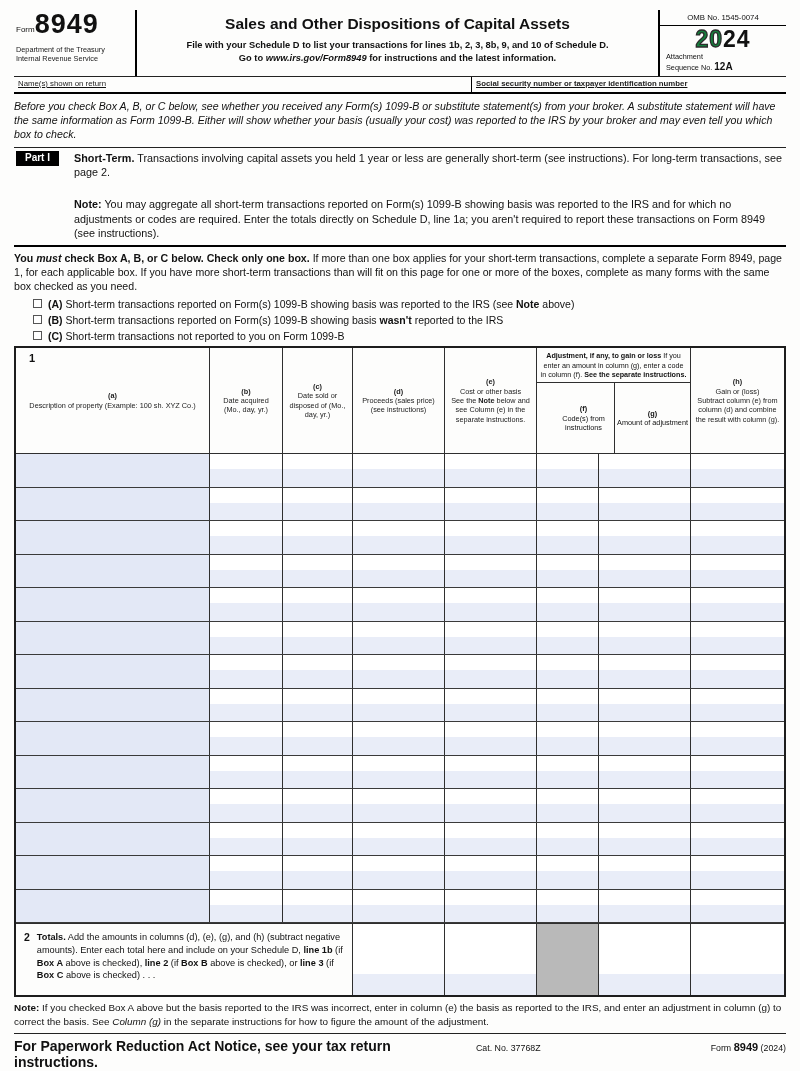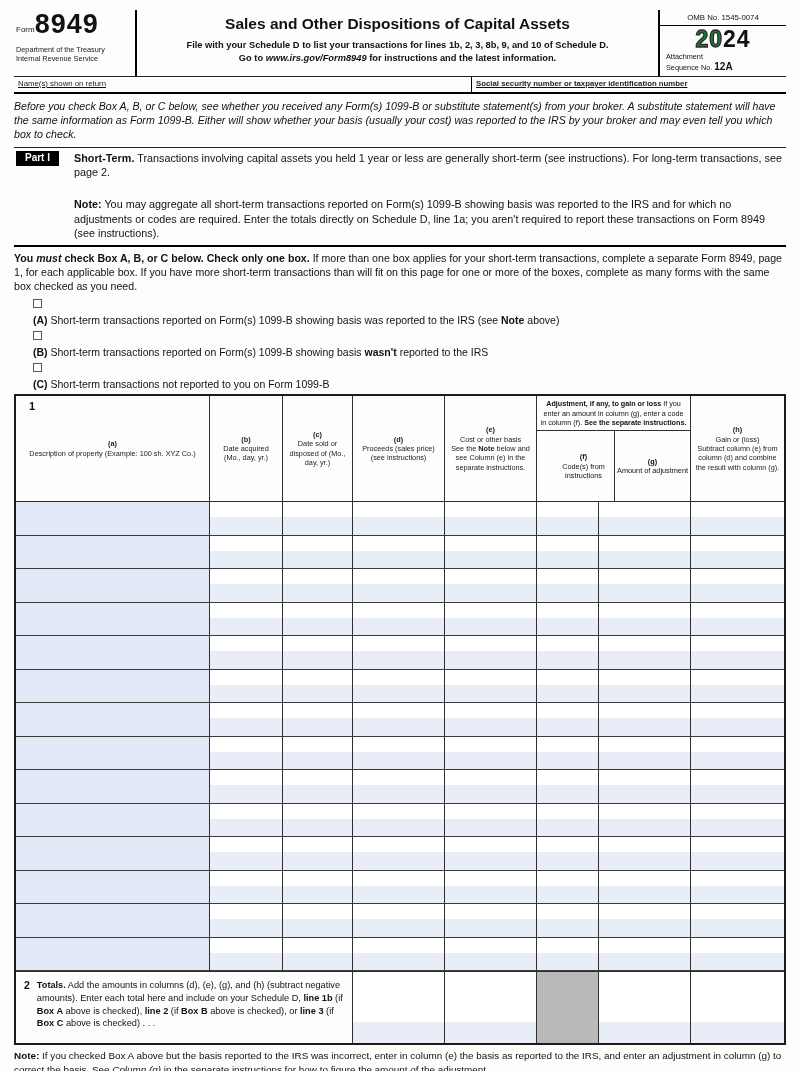--- a/index.html
+++ b/index.html
@@ -36,21 +36,21 @@
   
   .intro { font-style:italic; font-size:10.6px; line-height:1.36; margin:5px 0 5px 0; }
   .rule-thin { border-top:1.5px solid #222; }
   .rule-thick { border-top:2.5px solid #000; }
   .part1 { display:flex; gap:15px; padding:3px 0 4px 2px; }
   .part1-label { background:#000; color:#fff; font-weight:bold; font-size:10px;
                  padding:1px 9px 2px 9px; height:15px; white-space:nowrap; }
   .part1-body { flex:1; font-size:10.8px; line-height:1.35; padding-right:4px; }
   .part1-note { margin-top:17px; }
   .instructions { font-size:10.6px; line-height:1.36; margin:4px 0 4px 0; }
-  .cb-row { display:flex; align-items:flex-start; gap:6px; margin:2px 0 3px 19px; font-size:10.5px; line-height:1.25;flex-direction:column; }
+  .cb-row { display:flex; align-items:flex-start; gap:6px; margin:2px 0 3px 19px; font-size:10.5px; line-height:1.25; }
   .cb { width:9px; height:9px; border:1.2px solid #555; background:#fff; margin-top:1px; flex:0 0 auto; }
   
   .tbl { border:2px solid #1d1d1d; margin-top:2px; position:relative;
          --cols:194px 73px 70px 92px 92px 62px 92px 93px; }
   .t-head { display:grid; grid-template-columns:var(--cols); height:106px; border-bottom:1.5px solid #2f2f2f; position:relative; }
   .th { border-right:1.5px solid #2f2f2f; display:flex; flex-direction:column; align-items:center;
         justify-content:center; text-align:center; font-size:7.3px; line-height:1.3; padding:2px 4px; color:#1c1c1c; }
   .th-key { font-weight:bold; }
   .row1-num { position:absolute; left:13px; top:4px; font-size:11px; font-weight:bold; }
   .adj-wrap { grid-column:6 / 8; display:flex; flex-direction:column; border-right:1.5px solid #2f2f2f;align-items:flex-end; }

